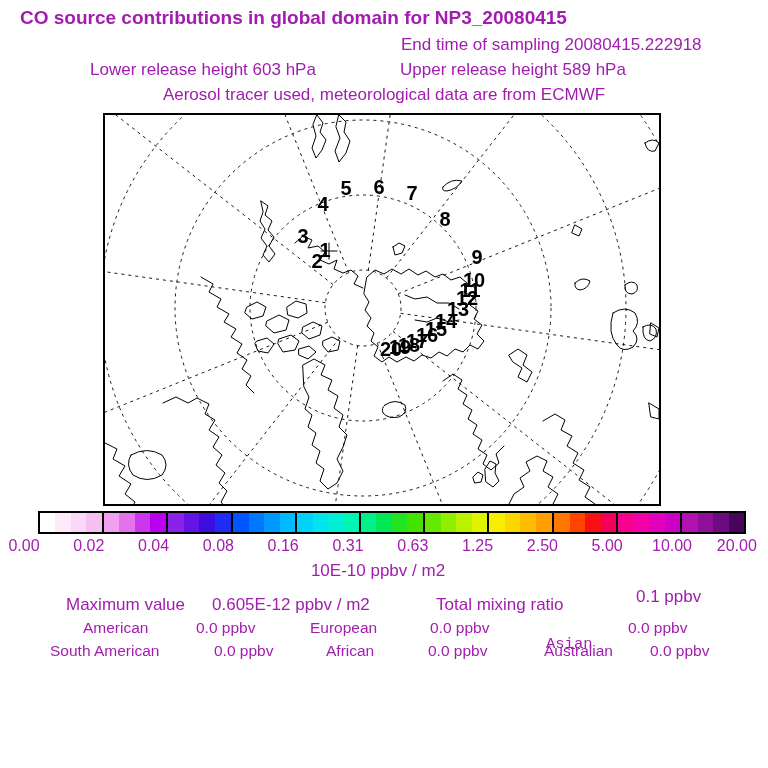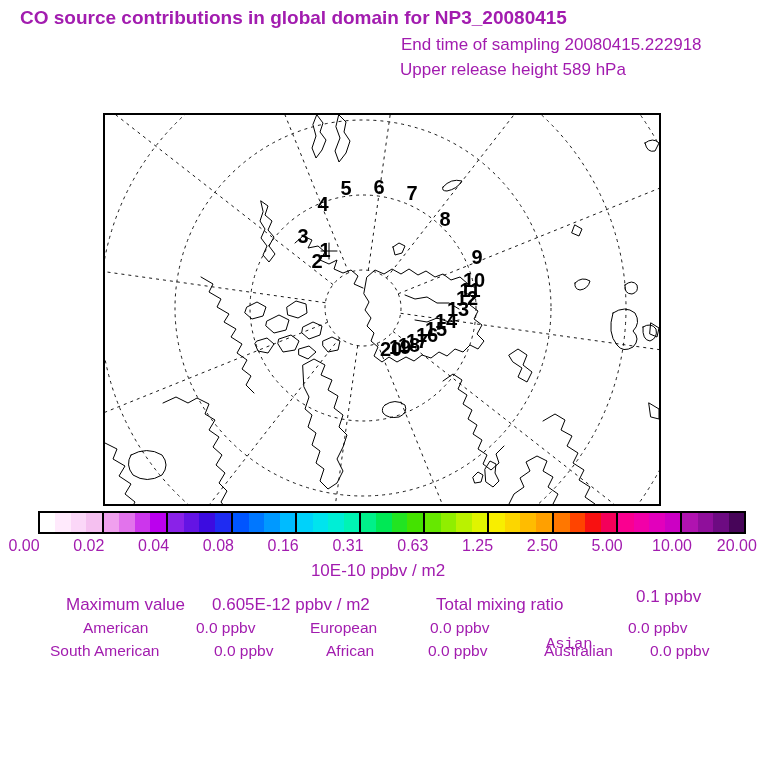--- a/index.html
+++ b/index.html
@@ -29,22 +29,24 @@
 </style>
 </head>
 <body>
 
 <div class="page">
 
   <div class="abs title">CO  source contributions in global domain for NP3_20080415</div>
 
   <div class="abs hl l2b">End time of sampling 20080415.222918</div>
 
+  <div class="abs hl l3a">Lower release height  603 hPa</div>
   <div class="abs hl l3b">Upper release height  589 hPa</div>
 
+  <div class="abs hl l4">Aerosol tracer used, meteorological data are from ECMWF</div>
 
   <div class="map-frame">
     <svg width="554" height="389" viewBox="0 0 554 389">
       <g id="graticule" class="grat">
           <circle cx="258" cy="193" r="38"></circle>
           <circle cx="258" cy="193" r="113"></circle>
           <circle cx="258" cy="193" r="188"></circle>
           <circle cx="258" cy="193" r="263"></circle>
           <circle cx="258" cy="193" r="338"></circle>
           <circle cx="258" cy="193" r="413"></circle>

